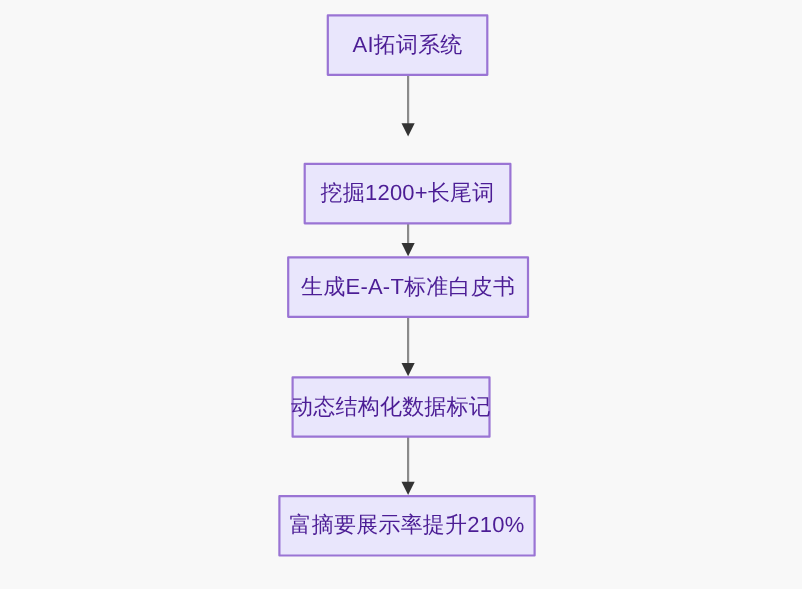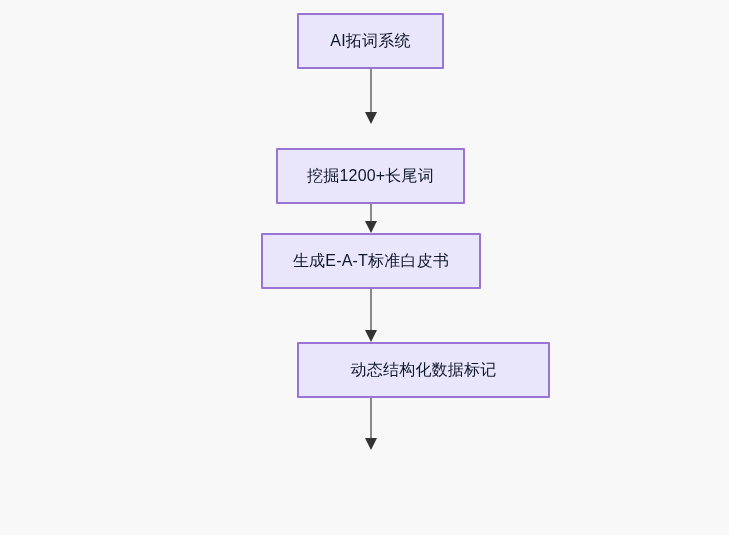--- a/index.html
+++ b/index.html
@@ -24,39 +24,39 @@
     box-sizing: border-box;
     background: #e9e6fc;
     border: 2px solid #9a74d4;
     border-radius: 1px;
     display: flex;
     align-items: center;
     justify-content: center;
     z-index: 2;
   }
   .node-label {
-    font-size: 16px;
+    font-size: 20px;
     line-height: 1.2;
-    color: #0f172a;
+    color: #4c1d95;
     white-space: nowrap;
     letter-spacing: 0.2px;
   }
   .edge {
     position: absolute;
     z-index: 1;
   }
   .edge svg {
     display: block;
     overflow: visible;
   }
   
   #node-1 { left: 297px; top: 13px;  width: 147px; height: 56px; }
   #node-2 { left: 276px; top: 124px; width: 189px; height: 56px; margin-top: 24px; }
   #node-3 { left: 261px; top: 233px; width: 220px; height: 56px; }
-  #node-4 { left: 265px; top: 342px; width: 253px; height: 56px; margin-left: 32px; }
+  #node-4 { left: 265px; top: 342px; width: 181px; height: 56px; }
   #node-5 { left: 253px; top: 450px; width: 234px; height: 56px; }
 
   #edge-1 { left: 362px; top: 68px;  width: 18px; height: 58px; }
   #edge-2 { left: 362px; top: 179px; width: 18px; height: 56px; }
   #edge-3 { left: 362px; top: 288px; width: 18px; height: 56px; }
   #edge-4 { left: 362px; top: 396px; width: 18px; height: 56px; }
 </style>
 </head>
 <body>
 
@@ -99,14 +99,17 @@
     <span class="node-label">动态结构化数据标记</span>
   </div>
 
   <div class="edge" id="edge-4">
     <svg width="18" height="56" viewBox="0 0 18 56" xmlns="http://www.w3.org/2000/svg">
       <line x1="9" y1="0" x2="9" y2="46" stroke="#8a8a8a" stroke-width="2"></line>
       <polygon points="9,54 3,42 15,42" fill="#333333"></polygon>
     </svg>
   </div>
 
+  <div class="node" id="node-5">
+    <span class="node-label">富摘要展示率提升210%</span>
+  </div>
 
 </div>
 
 </body></html>

